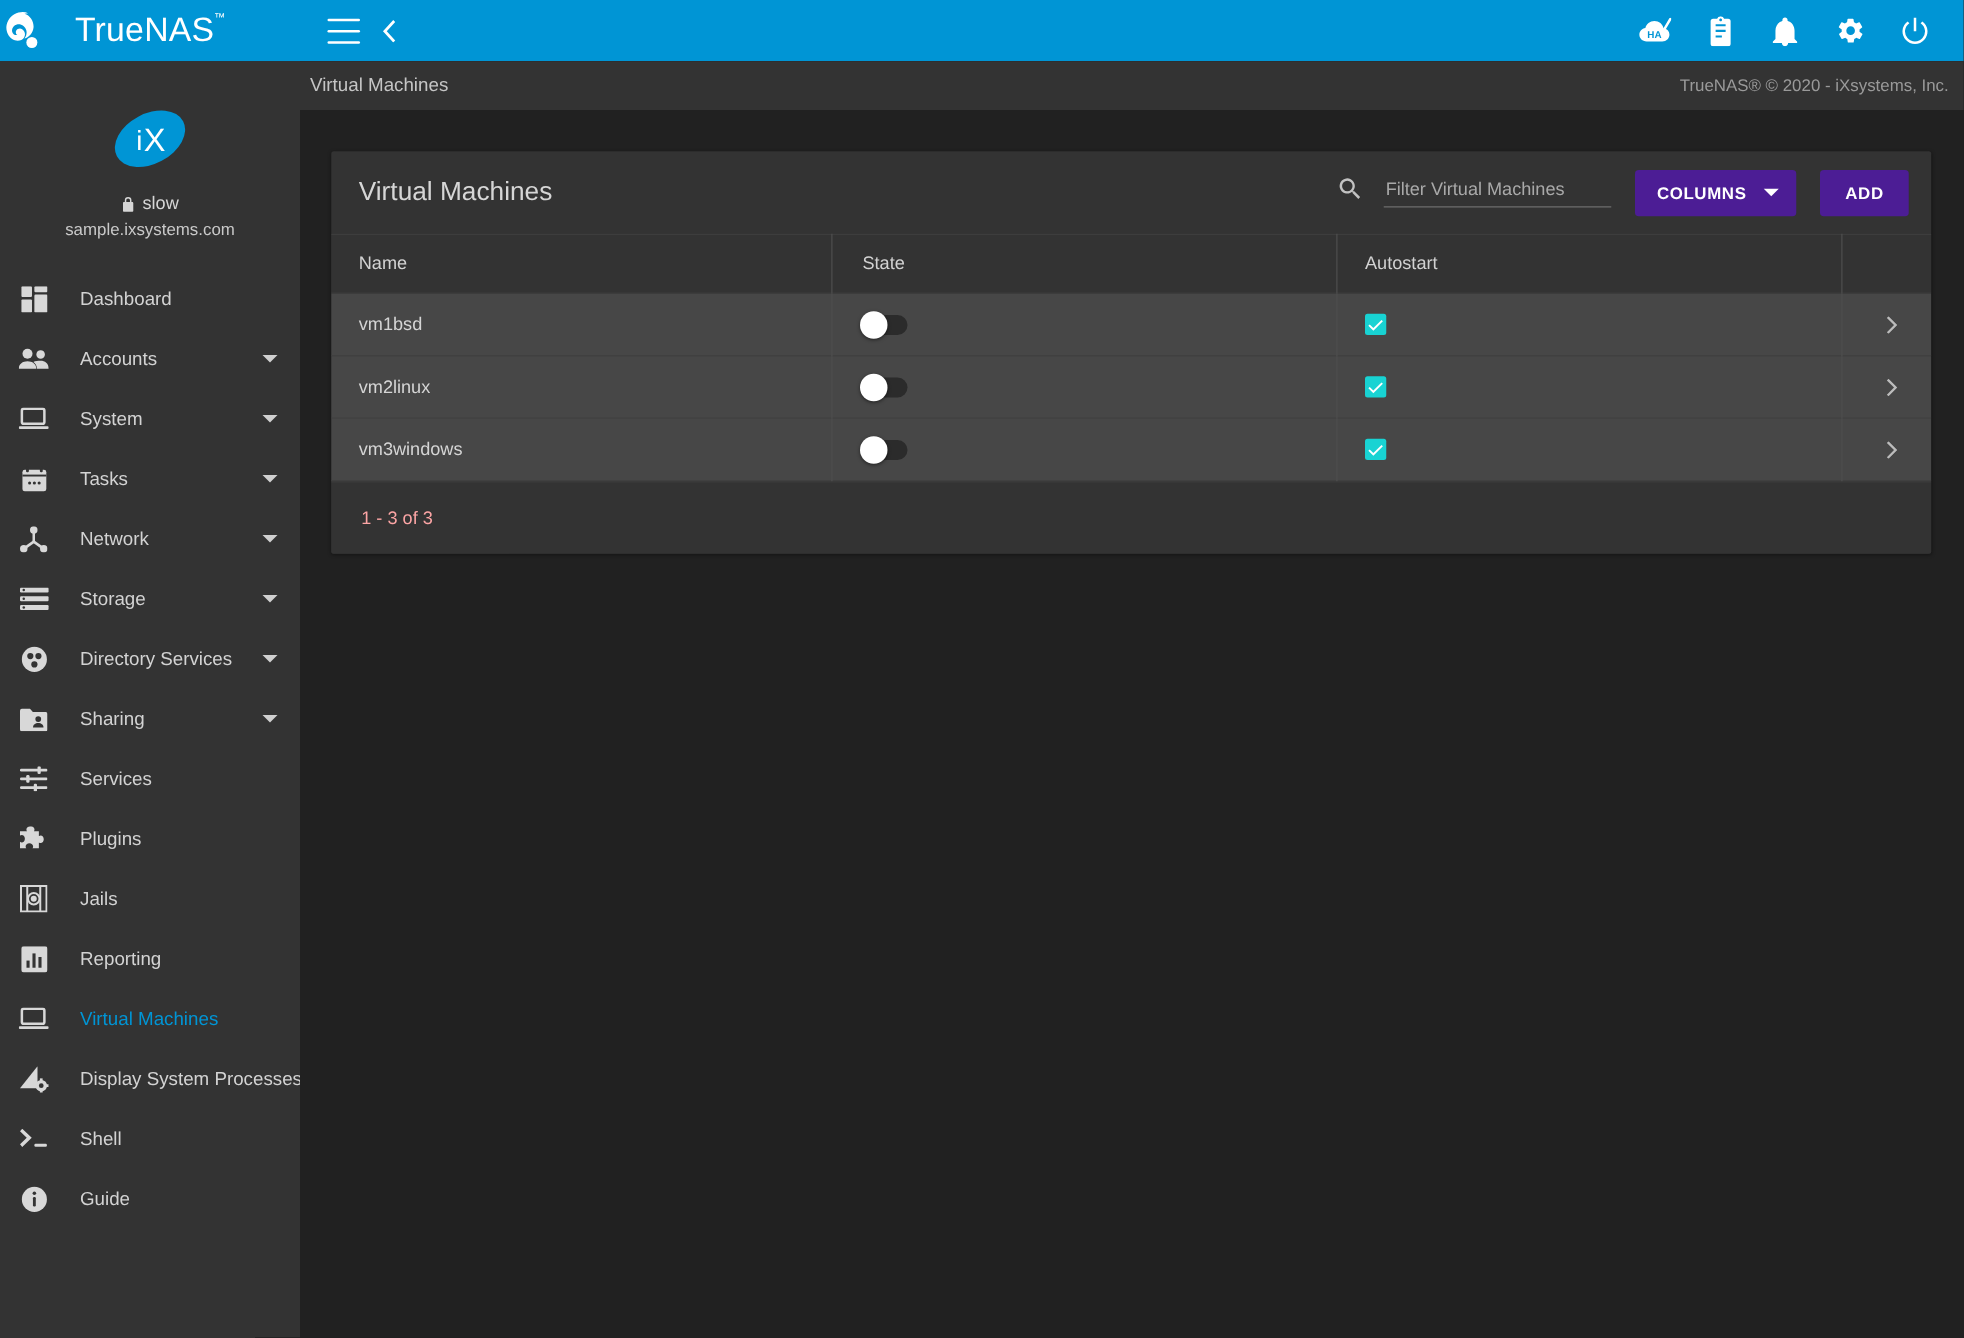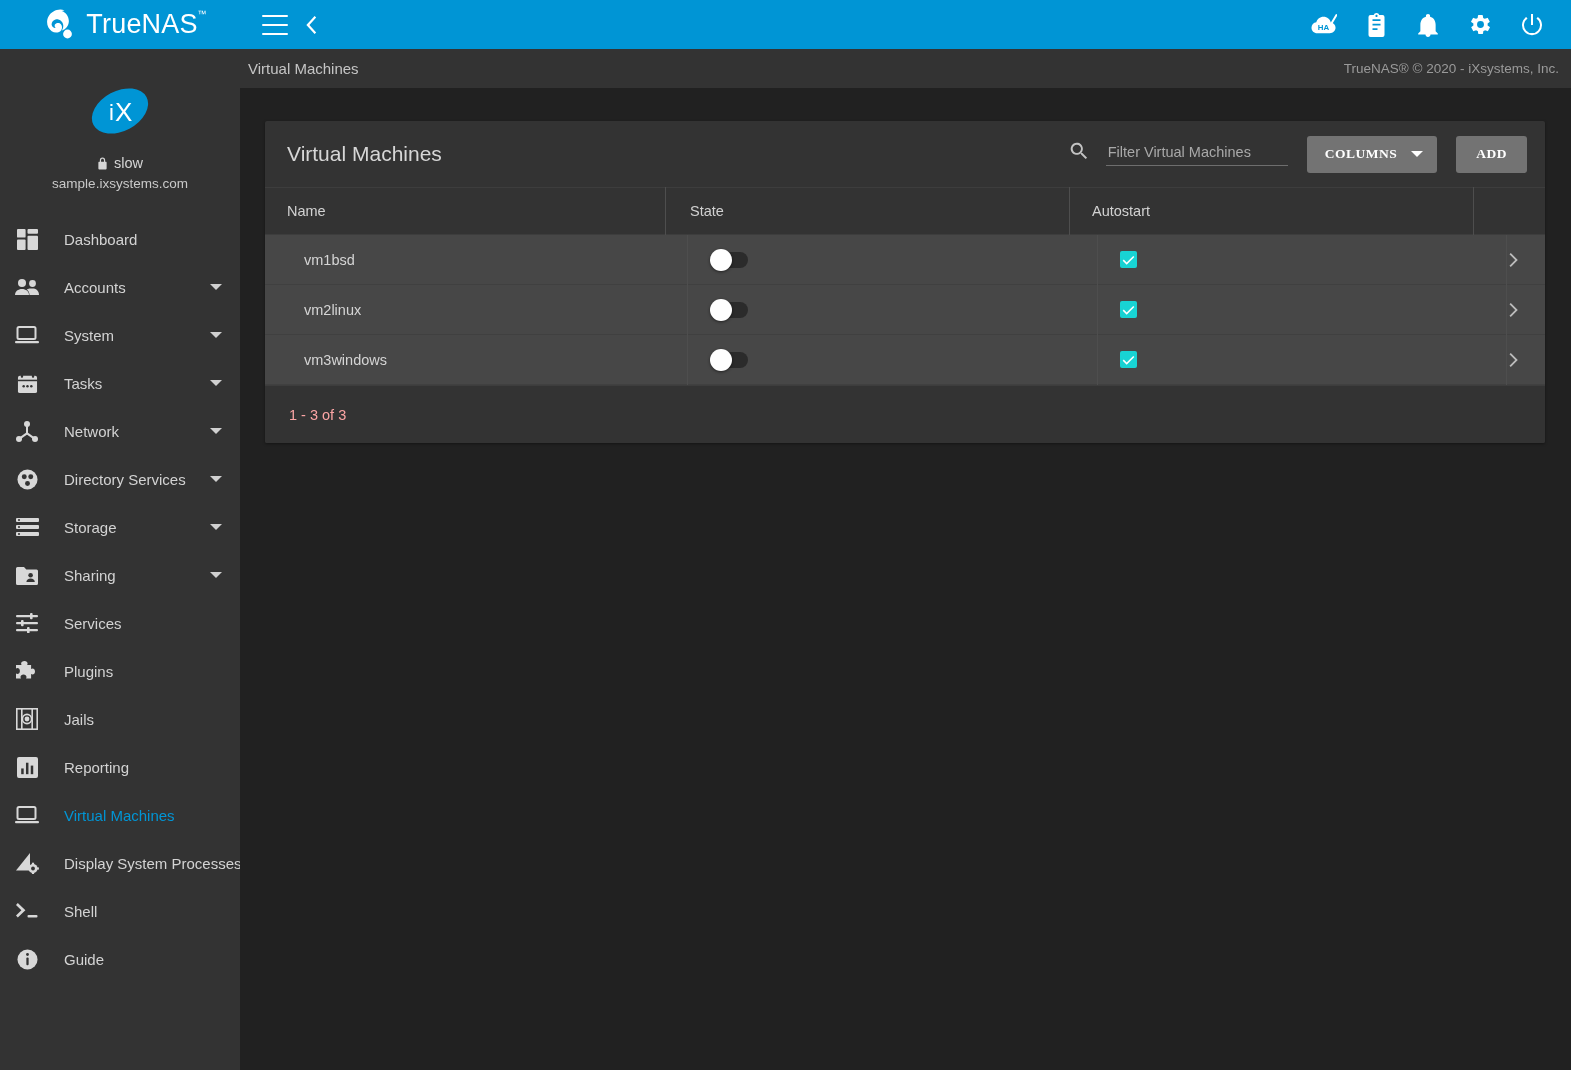--- a/index.html
+++ b/index.html
@@ -18,22 +18,22 @@
 
   
   .topbar {
     position: absolute; top: 0; left: 0;
     width: 1571px; height: 49px;
     background: #0095d5;
     display: flex; align-items: center;
   }
   .brand {
     width: 240px; height: 49px;
-    display: flex; align-items: center; justify-content: center;
-    gap: 10px;
+    display: flex; align-items: center; 
+    gap: 26px;
   }
   .brand-logo { width: 34px; height: 32px; display: block; }
   .brand-text {
     color: #ffffff;
     font-size: 27px;
     letter-spacing: .2px;
     font-weight: 400;
     position: relative;
     line-height: 1;
   }
@@ -173,29 +173,29 @@
     border: none;
     border-bottom: 1px solid #6e6e6e;
     outline: none;
     color: #d8d8d8;
     font-size: 14.5px;
     font-family: "Liberation Sans", sans-serif;
     padding: 4px 2px 5px 2px;
   }
   .search-input::placeholder { color: #a9a9a9; }
   .btn {
-    background: #737373;
+    background: #4c1d95;
     color: #ffffff;
     border: none;
     border-radius: 3px;
     height: 37px;
     font-size: 13.5px;
     font-weight: 700;
     letter-spacing: .5px;
-    font-family: Liberation Serif, serif;
+    font-family: Liberation Sans, sans-serif;
     cursor: pointer;
     display: flex; align-items: center; justify-content: center;
   }
   .btn-columns { padding: 0 14px 0 18px; gap: 14px; }
   .btn-add { padding: 0 20px; }
   .btn-caret {
     width: 0; height: 0;
     border-left: 6px solid transparent;
     border-right: 6px solid transparent;
     border-top: 6px solid #ffffff;
@@ -227,21 +227,20 @@
     height: 50px;
     background: #474747;
     border-bottom: 1px solid #404040;
     cursor: pointer;
   }
   .td {
     display: flex; align-items: center;
     height: 50px;
     color: #d5d5d5;
     font-size: 14.5px;
-    margin-left: 17px;
   }
 
   
   .toggle {
     position: relative;
     width: 36px; height: 16px;
     background: #2b2b2b;
     border-radius: 8px;
     cursor: pointer;
   }
@@ -435,43 +434,43 @@
               <path d="M11 11l7 5-1.2 1.7-7-5z"></path>
               <path d="M11 11L4 16l1.2 1.7 7-5z"></path>
             </svg>
         </span>
         <span class="menu-label">Network</span>
         <span class="caret"></span>
       </div>
 
       <div class="menu-item">
         <span class="menu-ico">
-          <svg width="21" height="21" viewBox="0 0 22 22">
-              <circle cx="11" cy="11" r="10.5"></circle>
-              <circle cx="7.6" cy="8.2" r="2.6" fill="#333"></circle>
-              <circle cx="14.4" cy="8.2" r="2.6" fill="#333"></circle>
-              <circle cx="11" cy="15.2" r="2.6" fill="#333"></circle>
-            </svg>
-        </span>
-        <span class="menu-label">Directory Services</span>
-        <span class="caret"></span>
-      </div>
-
-      <div class="menu-item">
-        <span class="menu-ico">
           <svg width="23" height="18" viewBox="0 0 23 18">
               <rect x="0" y="0" width="23" height="4" rx="1"></rect>
               <rect x="0" y="7" width="23" height="4" rx="1"></rect>
               <rect x="0" y="14" width="23" height="4" rx="1"></rect>
               <circle cx="3" cy="2" r="1" fill="#333"></circle>
               <circle cx="3" cy="9" r="1" fill="#333"></circle>
               <circle cx="3" cy="16" r="1" fill="#333"></circle>
             </svg>
         </span>
         <span class="menu-label">Storage</span>
+        <span class="caret"></span>
+      </div>
+
+      <div class="menu-item">
+        <span class="menu-ico">
+          <svg width="21" height="21" viewBox="0 0 22 22">
+              <circle cx="11" cy="11" r="10.5"></circle>
+              <circle cx="7.6" cy="8.2" r="2.6" fill="#333"></circle>
+              <circle cx="14.4" cy="8.2" r="2.6" fill="#333"></circle>
+              <circle cx="11" cy="15.2" r="2.6" fill="#333"></circle>
+            </svg>
+        </span>
+        <span class="menu-label">Directory Services</span>
         <span class="caret"></span>
       </div>
 
       <div class="menu-item">
         <span class="menu-ico">
           <svg width="22" height="19" viewBox="0 0 22 19">
               <path d="M0 2.5A1.5 1.5 0 0 1 1.5 1H8l2.3 2.6H20.5A1.5 1.5 0 0 1 22 5.1v12.4A1.5 1.5 0 0 1 20.5 19h-19A1.5 1.5 0 0 1 0 17.5z"></path>
               <circle cx="14.6" cy="9.2" r="2.3" fill="#333"></circle>
               <path d="M10.4 16c0-2.4 1.9-3.6 4.2-3.6s4.2 1.2 4.2 3.6z" fill="#333"></path>
             </svg>

